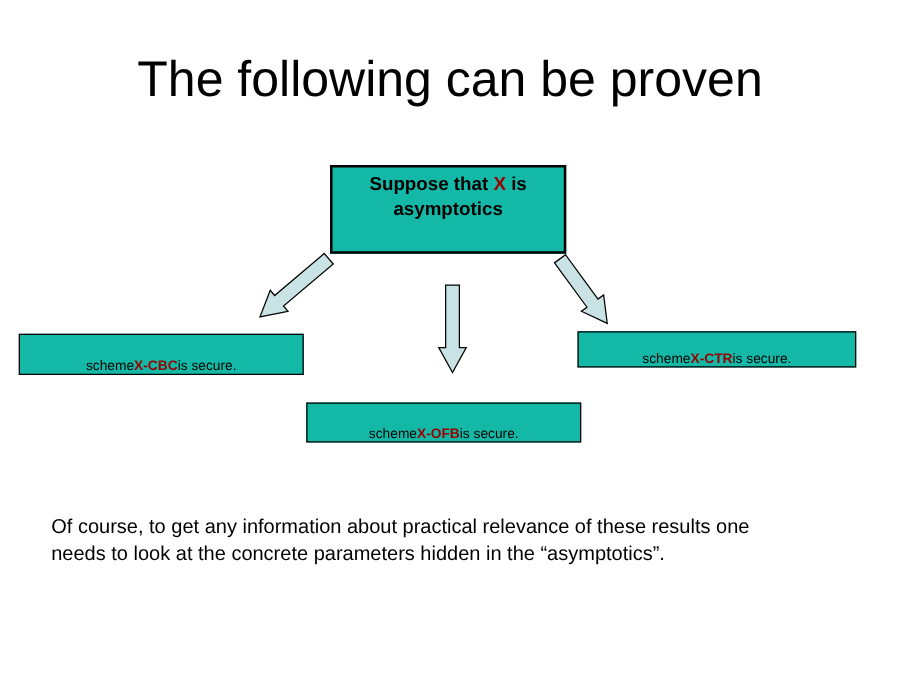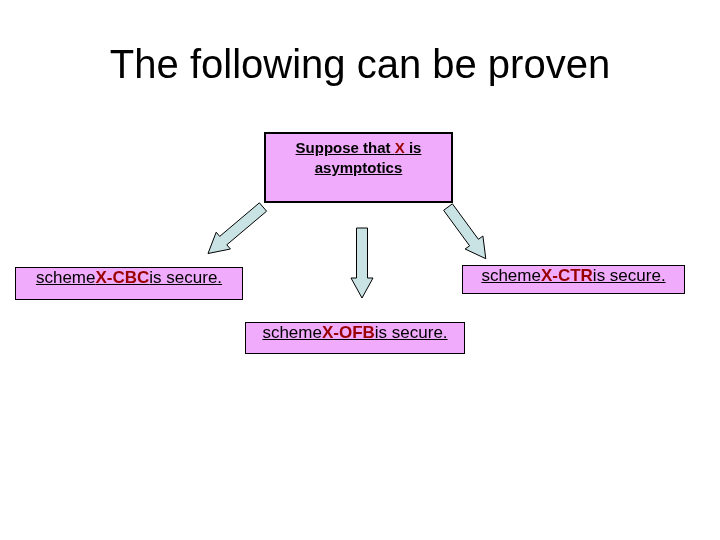--- a/index.html
+++ b/index.html
@@ -35,41 +35,40 @@
     height: 540px;
   }
   .arrows-layer polygon {
     fill: var(--arrow-fill, #c9e2e3);
     stroke: #000000;
     stroke-width: 1;
   }
   .box {
     position: absolute;
     box-sizing: border-box;
-    background: #f0abfc;
+    background: #14b8a6;
     border: 1.5px solid #000000;
-    text-decoration: underline;
   }
   .hyp-box {
     left: 264px;
     top: 132px;
     width: 189px;
     height: 71px;
     border-width: 2px;
     font-size: 15px;
     font-weight: bold;
     line-height: 20px;
     text-align: center;
     padding-top: 4px;
   }
   .res-box {
     display: flex;
-    align-items: flex-start;
+    align-items: flex-end;
     justify-content: center;
-    font-size: 17px;
+    font-size: 11px;
     white-space: nowrap;
   }
   .res-box.cbc { left: 15px;  top: 267px; width: 228px; height: 33px; }
   .res-box.ctr { left: 462px; top: 265px; width: 223px; height: 29px; }
   .res-box.ofb { left: 245px; top: 322px; width: 220px; height: 32px; }
   .accent {
     color: var(--accent-red, #990000);
     font-weight: bold;
   }
   .footnote {
@@ -110,14 +109,18 @@
       <span class="accent">X-CTR</span>
       <span> is secure.</span>
   </div>
 
   <div class="box res-box ofb">
     <span>scheme </span>
       <span class="accent">X-OFB</span>
       <span> is secure.</span>
   </div>
 
+  <div class="footnote">
+    <div>Of course, to get any information about practical relevance of these results one</div>
+    <div>needs to look at the concrete parameters hidden in the “asymptotics”.</div>
+  </div>
 
 </div>
 
 </body></html>

